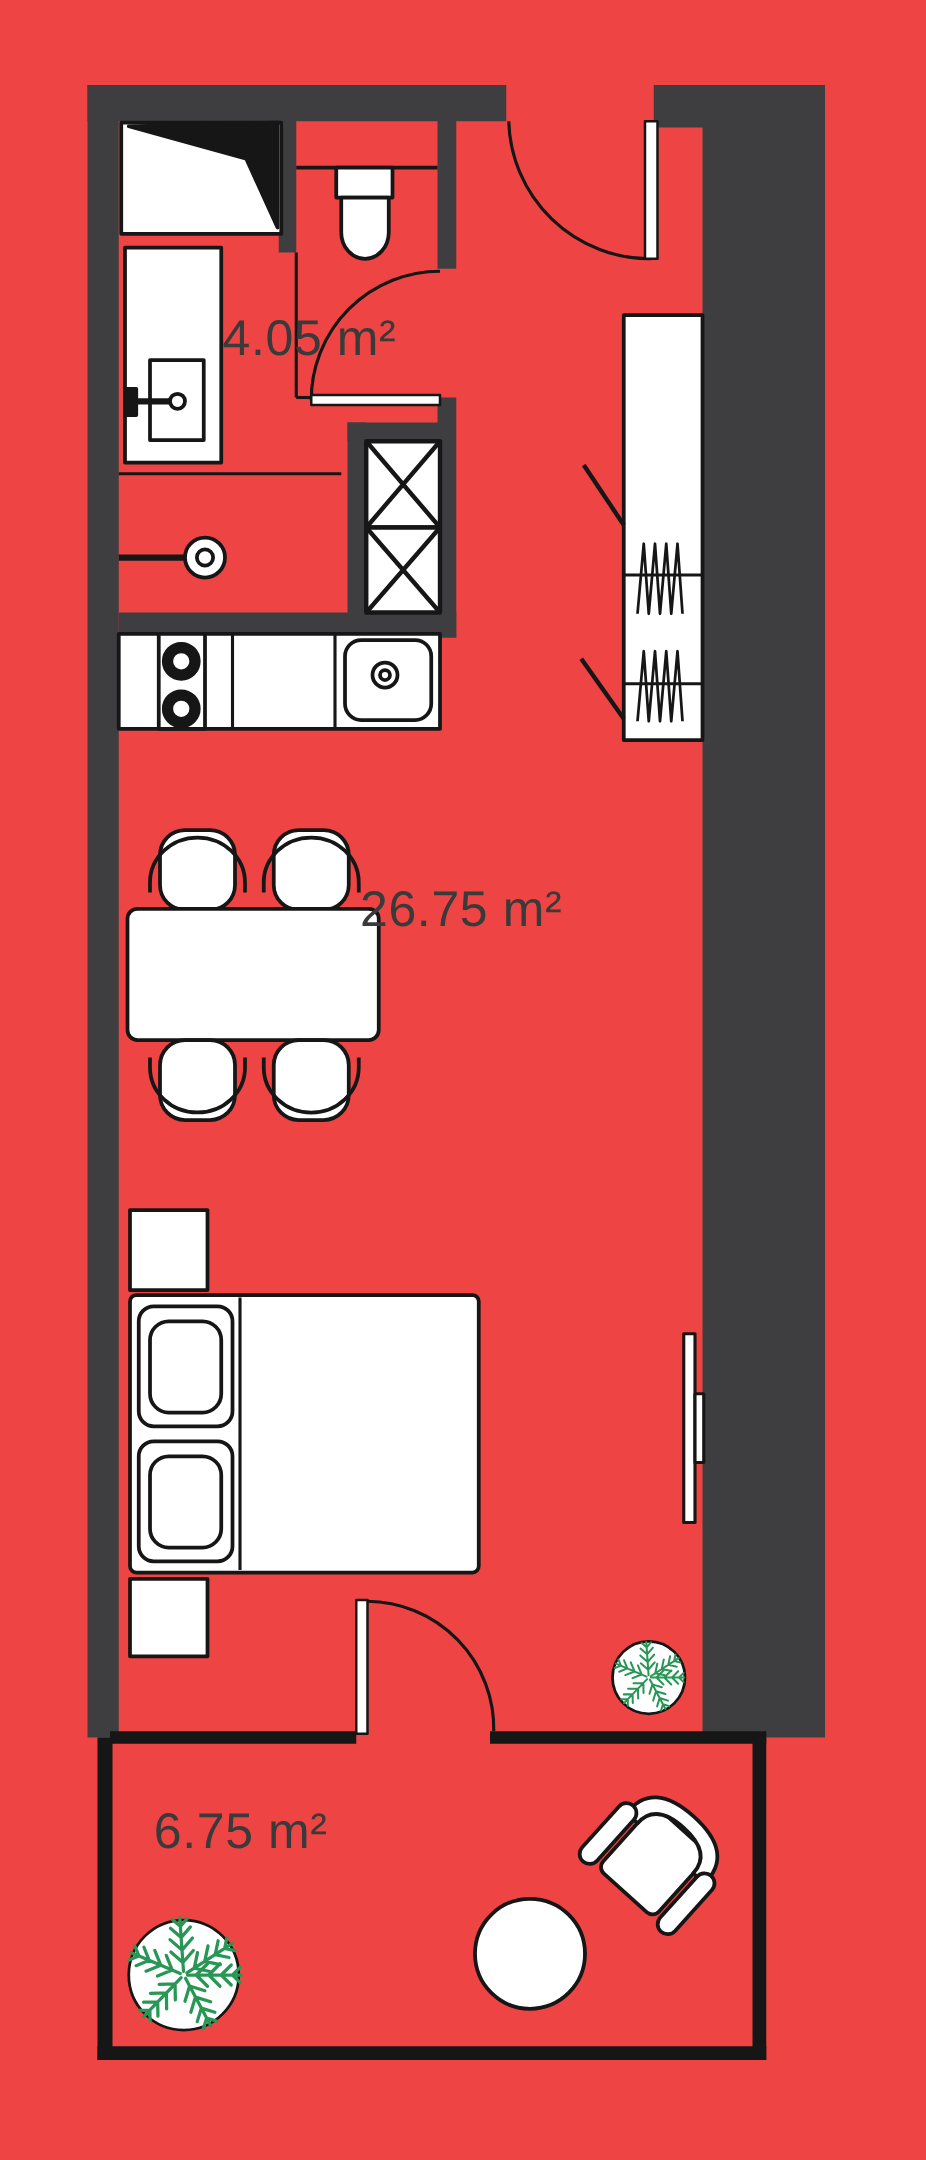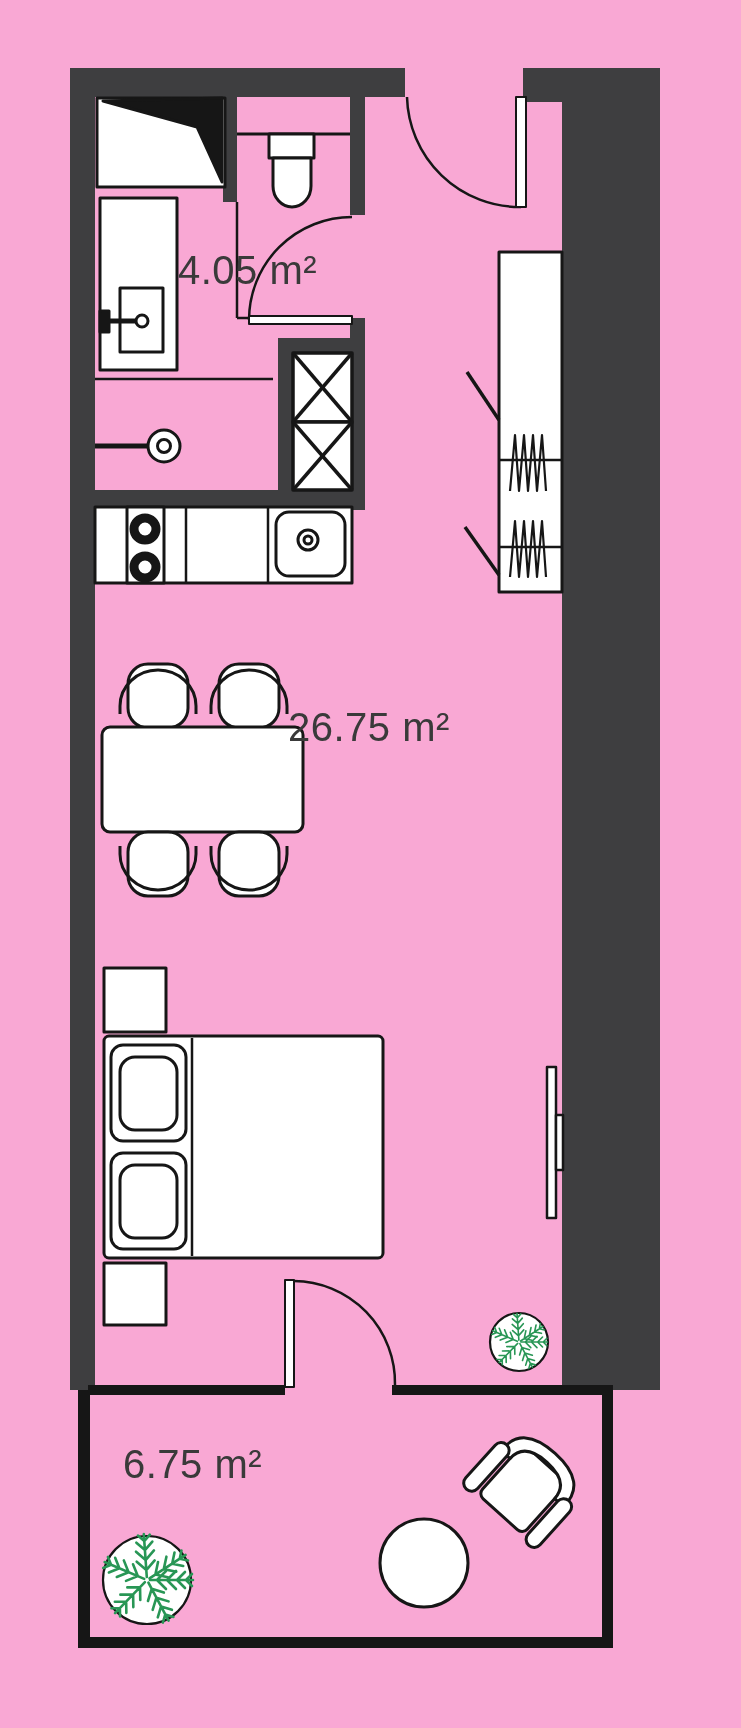--- a/index.html
+++ b/index.html
@@ -1,16 +1,16 @@
 <!DOCTYPE html>
 <html><head>
 <meta charset="utf-8">
 <style>
   html,body{margin:0;padding:0;background:#ffffff;}
-  .stage{position:relative;width:741px;height:1728px;background:#f9a8d4;overflow:hidden;
+  .stage{position:relative;width:741px;height:1728px;background:#ef4444;overflow:hidden;
          font-family:"Liberation Sans", sans-serif;}
   svg{position:absolute;left:0;top:0;}
   text{font-family:"Liberation Sans", sans-serif;letter-spacing:0.5px;}
 </style>
 </head>
 <body>
 
 <div class="stage">
 <svg width="741" height="1728" viewBox="0 0 741 1728">
 

